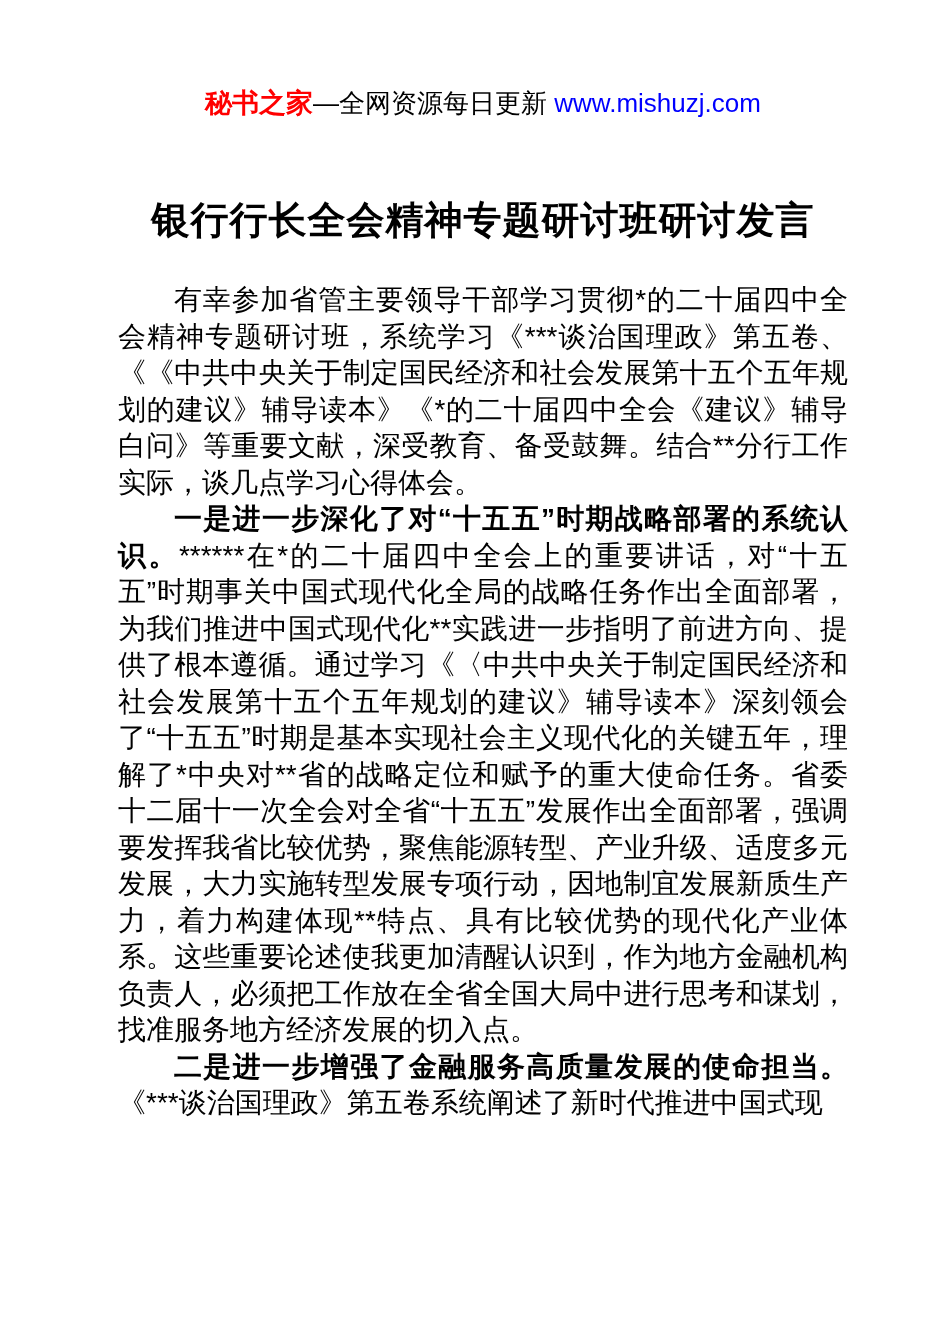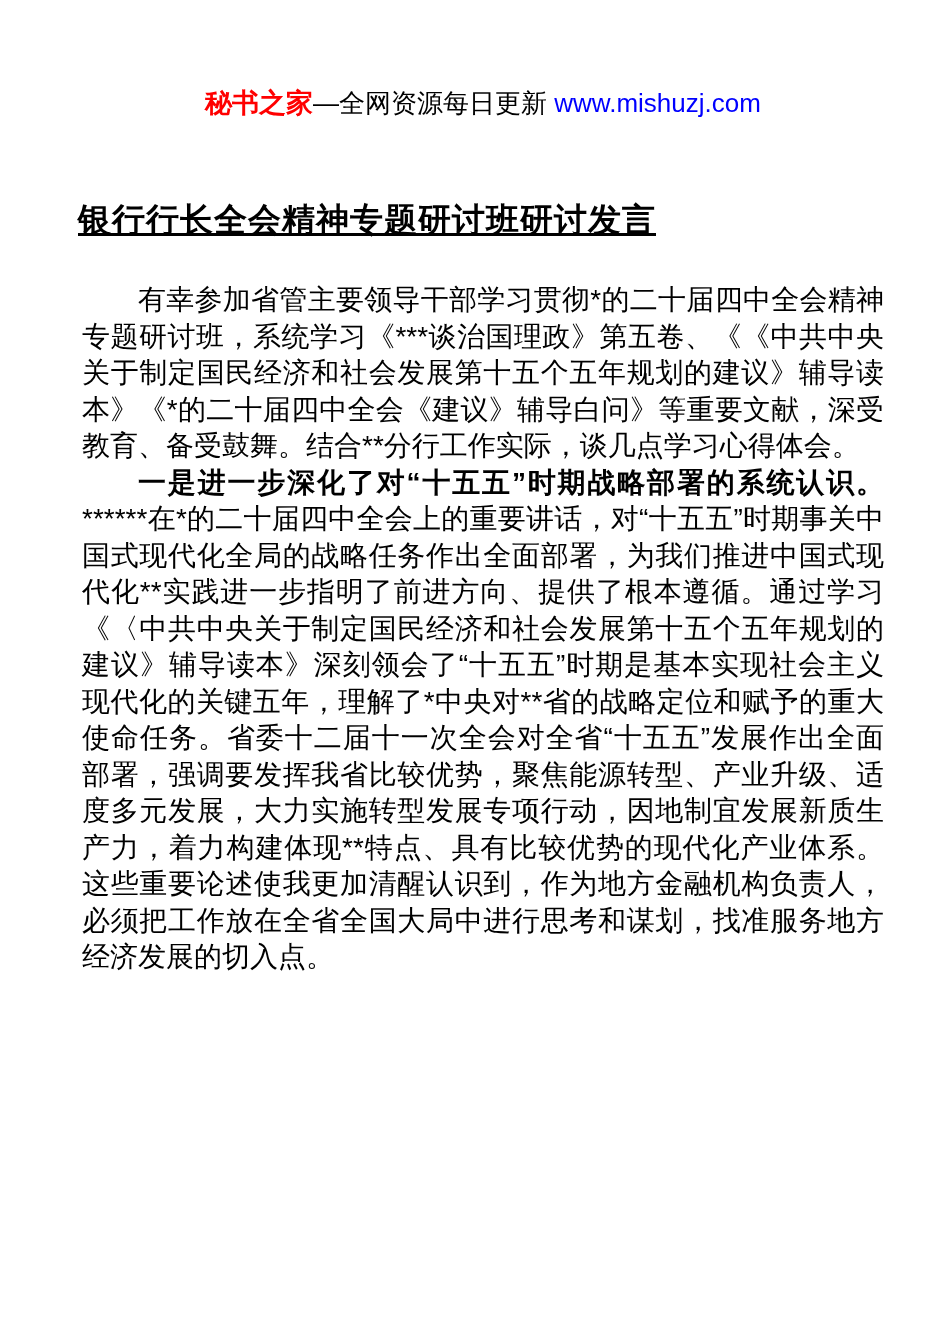--- a/index.html
+++ b/index.html
@@ -37,30 +37,30 @@
     color: #000000;
   }
   .header-url {
     color: #0000ff;
     text-decoration: none;
     cursor: pointer;
   }
   
   .doc-title {
     margin: 64px 70px 0;
-    font-size: 33px;
+    text-align: center;
+    font-size: 38px;
     font-weight: 700;
     line-height: 72px;
     letter-spacing: 1px;
-    text-decoration: underline;
   }
   .title-line { display: block; }
   
   .content {
-    margin: 26px 74px 0;
+    margin: 26px 110px 0;
     font-size: 28px;
     line-height: 36.5px;
     text-align: justify;
     text-justify: inter-ideograph;
   }
   .content p {
     margin: 0;
     text-indent: 2em;
   }
   .section-heading {
@@ -83,16 +83,17 @@
     <span class="title-line">银行行长全会精神专题研讨班研讨发言</span>
   </h1>
 
   <div class="content">
 
     <p>有幸参加省管主要领导干部学习贯彻*的二十届四中全会精神专题研讨班，系统学习《***谈治国理政》第五卷、《《中共中央关于制定国民经济和社会发展第十五个五年规划的建议》辅导读本》《*的二十届四中全会《建议》辅导白问》等重要文献，深受教育、备受鼓舞。结合**分行工作实际，谈几点学习心得体会。</p>
 
 
     <p><span class="lead">一是进一步深化了对“十五五”时期战略部署的系统认识。</span><span>******在*的二十届四中全会上的重要讲话，对“十五五”时期事关中国式现代化全局的战略任务作出全面部署，为我们推进中国式现代化**实践进一步指明了前进方向、提供了根本遵循。通过学习《〈中共中央关于制定国民经济和社会发展第十五个五年规划的建议》辅导读本》深刻领会了“十五五”时期是基本实现社会主义现代化的关键五年，理解了*中央对**省的战略定位和赋予的重大使命任务。省委十二届十一次全会对全省“十五五”发展作出全面部署，强调要发挥我省比较优势，聚焦能源转型、产业升级、适度多元发展，大力实施转型发展专项行动，因地制宜发展新质生产力，着力构建体现**特点、具有比较优势的现代化产业体系。这些重要论述使我更加清醒认识到，作为地方金融机构负责人，必须把工作放在全省全国大局中进行思考和谋划，找准服务地方经济发展的切入点。</span></p>
 
+    <p><span class="lead">二是进一步增强了金融服务高质量发展的使命担当。</span><span>《***谈治国理政》第五卷系统阐述了新时代推进中国式现</span></p>
 
   </div>
 
 </div>
 
 </body></html>

